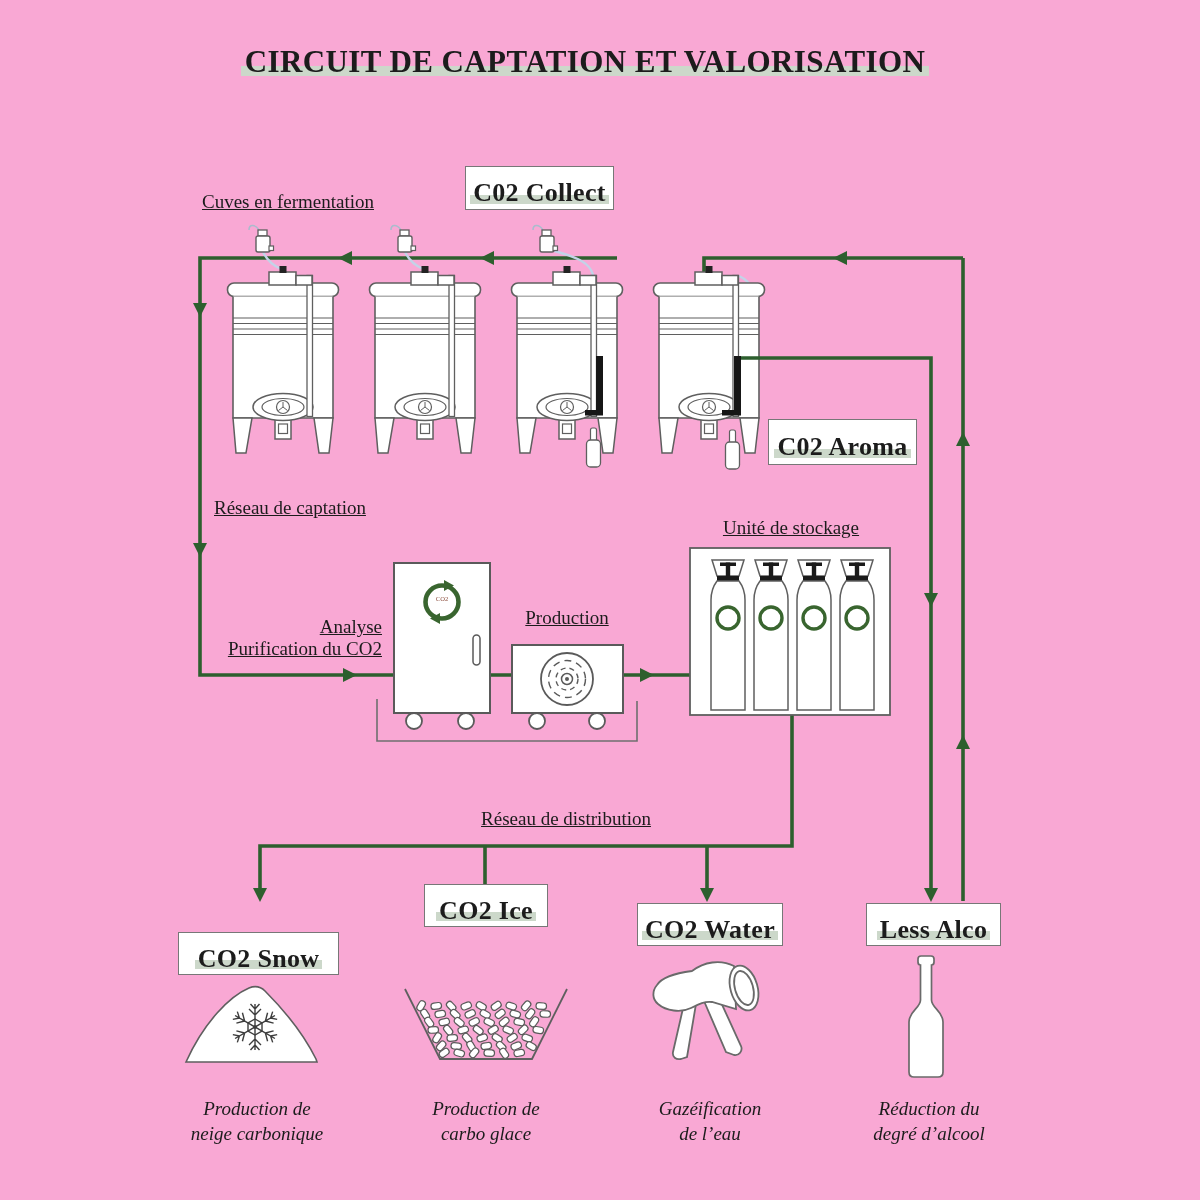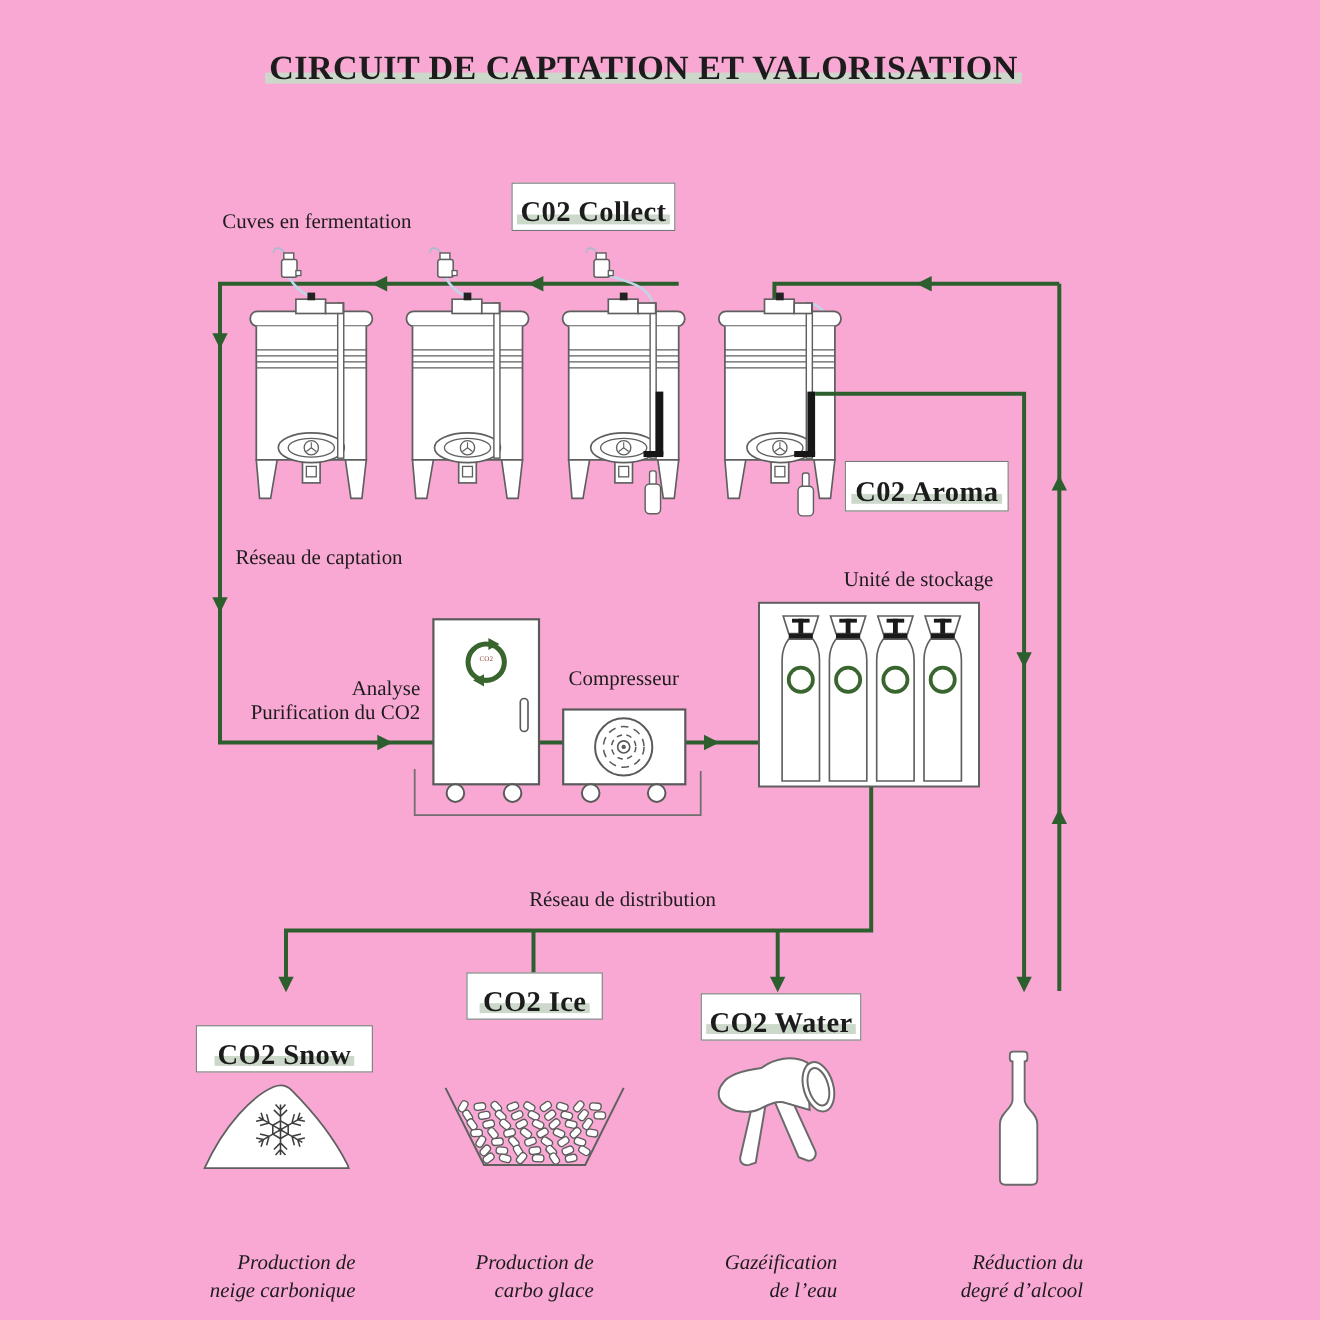--- a/index.html
+++ b/index.html
@@ -6,22 +6,22 @@
   .canvas{position:relative;width:1200px;height:1200px;background:#f9a8d4;overflow:hidden;
           font-family:"Liberation Serif","DejaVu Serif",serif;color:#1c1c1c;}
   svg{position:absolute;left:0;top:0;}
   .abs{position:absolute;white-space:nowrap;}
   .title{top:44px;left:0;width:1170px;text-align:center;font-weight:bold;font-size:31px;line-height:35px;letter-spacing:.4px;}
   .hl{background-image:linear-gradient(#ccd8ca,#ccd8ca);background-repeat:no-repeat;
       background-size:100% 10px;background-position:0 88%;padding:0 4px;}
   .boxlbl{position:absolute;display:flex;align-items:center;justify-content:center;
           background:#fff;border:1.6px solid #777;font-weight:bold;font-size:26px;letter-spacing:.3px;}
   .boxlbl .hl{background-size:100% 9px;background-position:0 80%;padding:0 3px;margin-top:10px;}
-  .plain{font-size:19px;}
-  .caption{position:absolute;text-align:right;font-style:italic;font-size:19px;line-height:25px;transform:translateX(-50%);margin-top:40px;}
+  .plain{font-size:19px;text-decoration:underline;}
+  .caption{position:absolute;text-align:center;font-style:italic;font-size:19px;line-height:25px;transform:translateX(-50%);}
   .ctr{transform:translateX(-50%);}
   .ra{text-align:right;}
 </style>
 </head>
 <body>
 
 <div class="canvas">
 
 <svg width="1200" height="1200" viewBox="0 0 1200 1200">
   <defs>
@@ -262,34 +262,37 @@
 </div>
 
 <div class="abs plain" style="left:214px;top:497px;">Réseau de captation</div>
 
 
 <div class="abs plain ra" style="left:150px;top:616px;width:232px;line-height:22px;">
   <div>Analyse</div>
   <div>Purification du CO2</div>
 </div>
 
-<div class="abs plain ctr" style="left:567px;top:607px;">Compresseur</div>
-
-<div class="abs plain ctr" style="left:791px;top:517px;margin-left:44px;">Unité de stockage</div>
+<div class="abs plain ctr" style="left:567px;top:607px;">Production</div>
+
+<div class="abs plain ctr" style="left:791px;top:517px;">Unité de stockage</div>
 
 <div class="abs plain ctr" style="left:566px;top:808px;">Réseau de distribution</div>
 
 <div class="boxlbl" style="left:178px;top:932px;width:159px;height:41px;">
   <span class="hl">CO2 Snow</span>
 </div>
 <div class="boxlbl" style="left:424px;top:884px;width:122px;height:41px;">
   <span class="hl">CO2 Ice</span>
 </div>
 <div class="boxlbl" style="left:637px;top:903px;width:144px;height:41px;">
   <span class="hl">CO2 Water</span>
+</div>
+<div class="boxlbl" style="left:866px;top:903px;width:133px;height:41px;">
+  <span class="hl">Less Alco</span>
 </div>
 
 <div class="caption" style="left:257px;top:1096px;">
   <div>Production de</div>
   <div>neige carbonique</div>
 </div>
 <div class="caption" style="left:486px;top:1096px;">
   <div>Production de</div>
   <div>carbo glace</div>
 </div>

